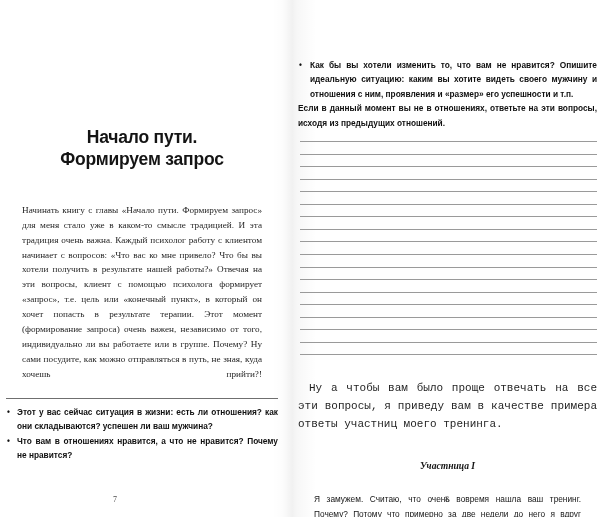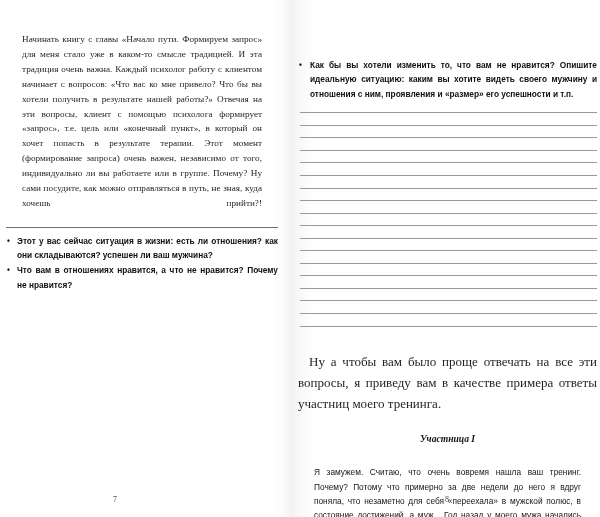--- a/index.html
+++ b/index.html
@@ -159,39 +159,39 @@
     margin-top: 11px;
     margin-left: 2px;
     margin-right: 0px;
   }
   .lines-block .wline {
     border-top: 1px solid #9a9a9a;
     height: 11.55px;
   }
 
   .body-serif-r {
-    font-family: Liberation Serif, serif;
-    font-size: 13px;
+    font-family: Liberation Mono, monospace;
+    font-size: 11px;
     line-height: 1.62;
     text-align: justify;
     text-align-last: left;
     color: #1f1f1f;
     margin: 0;
     text-indent: 11px;
   }
   .body-serif-r.after-lines { padding-top: 13px; }
 
   .participant-head {
     font-family: "Liberation Serif", serif;
     font-style: italic;
     font-weight: bold;
     font-size: 9.6px;
     text-align: center;
     color: #141414;
-    margin: 5px;
+    margin: 13px;
     padding-top: 14px;
     padding-bottom: 5px;
   }
   .testimony {
     font-family: "Liberation Sans", sans-serif;
     font-size: 8.3px;
     line-height: 1.72;
     color: #151515;
     margin: 16px;
     text-align: justify;
@@ -200,40 +200,45 @@
 </style>
 </head>
 <body>
 
 <div class="spread">
 
   <div class="gutter"></div>
 
   <div class="page page-left">
 
+    <h1 class="chapter-title">
+      <span class="t-line">Начало пути.</span>
+      <span class="t-line">Формируем запрос</span>
+    </h1>
 
     <p class="body-serif p1">Начинать книгу с главы «Начало пути. Формируем запрос» для меня стало уже в каком-то смысле традицией. И эта традиция очень важна. Каждый психолог работу с клиентом начинает с вопросов: «Что вас ко мне привело? Что бы вы хотели получить в результате нашей работы?» Отвечая на эти вопросы, клиент с помощью психолога формирует «запрос», т.е. цель или «конечный пункт», в который он хочет попасть в результате терапии. Этот момент (формирование запроса) очень важен, независимо от того, индивидуально ли вы работаете или в группе. Почему? Ну сами посудите, как можно отправляться в путь, не зная, куда хочешь прийти?!</p>
 
 
     <hr class="rule">
 
     <ul class="q-list">
       <li><span class="bullet">•</span><span>Этот у вас сейчас ситуация в жизни: есть ли отношения? как они складываются? успешен ли ваш мужчина?</span></li>
       <li><span class="bullet">•</span><span>Что вам в отношениях нравится, а что не нравится? Почему не нравится?</span></li>
     </ul>
 
     <div class="folio folio-left">7</div>
   </div>
 
   <div class="page page-right">
 
     <div class="r-top">
       <ul class="q-list-r">
         <li><span class="bullet">•</span><span>Как бы вы хотели изменить то, что вам не нравится? Опишите идеальную ситуацию: каким вы хотите видеть своего мужчину и отношения с ним, проявления и «размер» его успешности и т.п.</span></li>
       </ul>
+      <p class="r-note">Если в данный момент вы не в отношениях, ответьте на эти вопросы, исходя из предыдущих отношений.</p>
     </div>
 
     <div class="lines-block">
         <div class="wline"></div>
         <div class="wline"></div>
         <div class="wline"></div>
         <div class="wline"></div>
         <div class="wline"></div>
         <div class="wline"></div>
         <div class="wline"></div>

